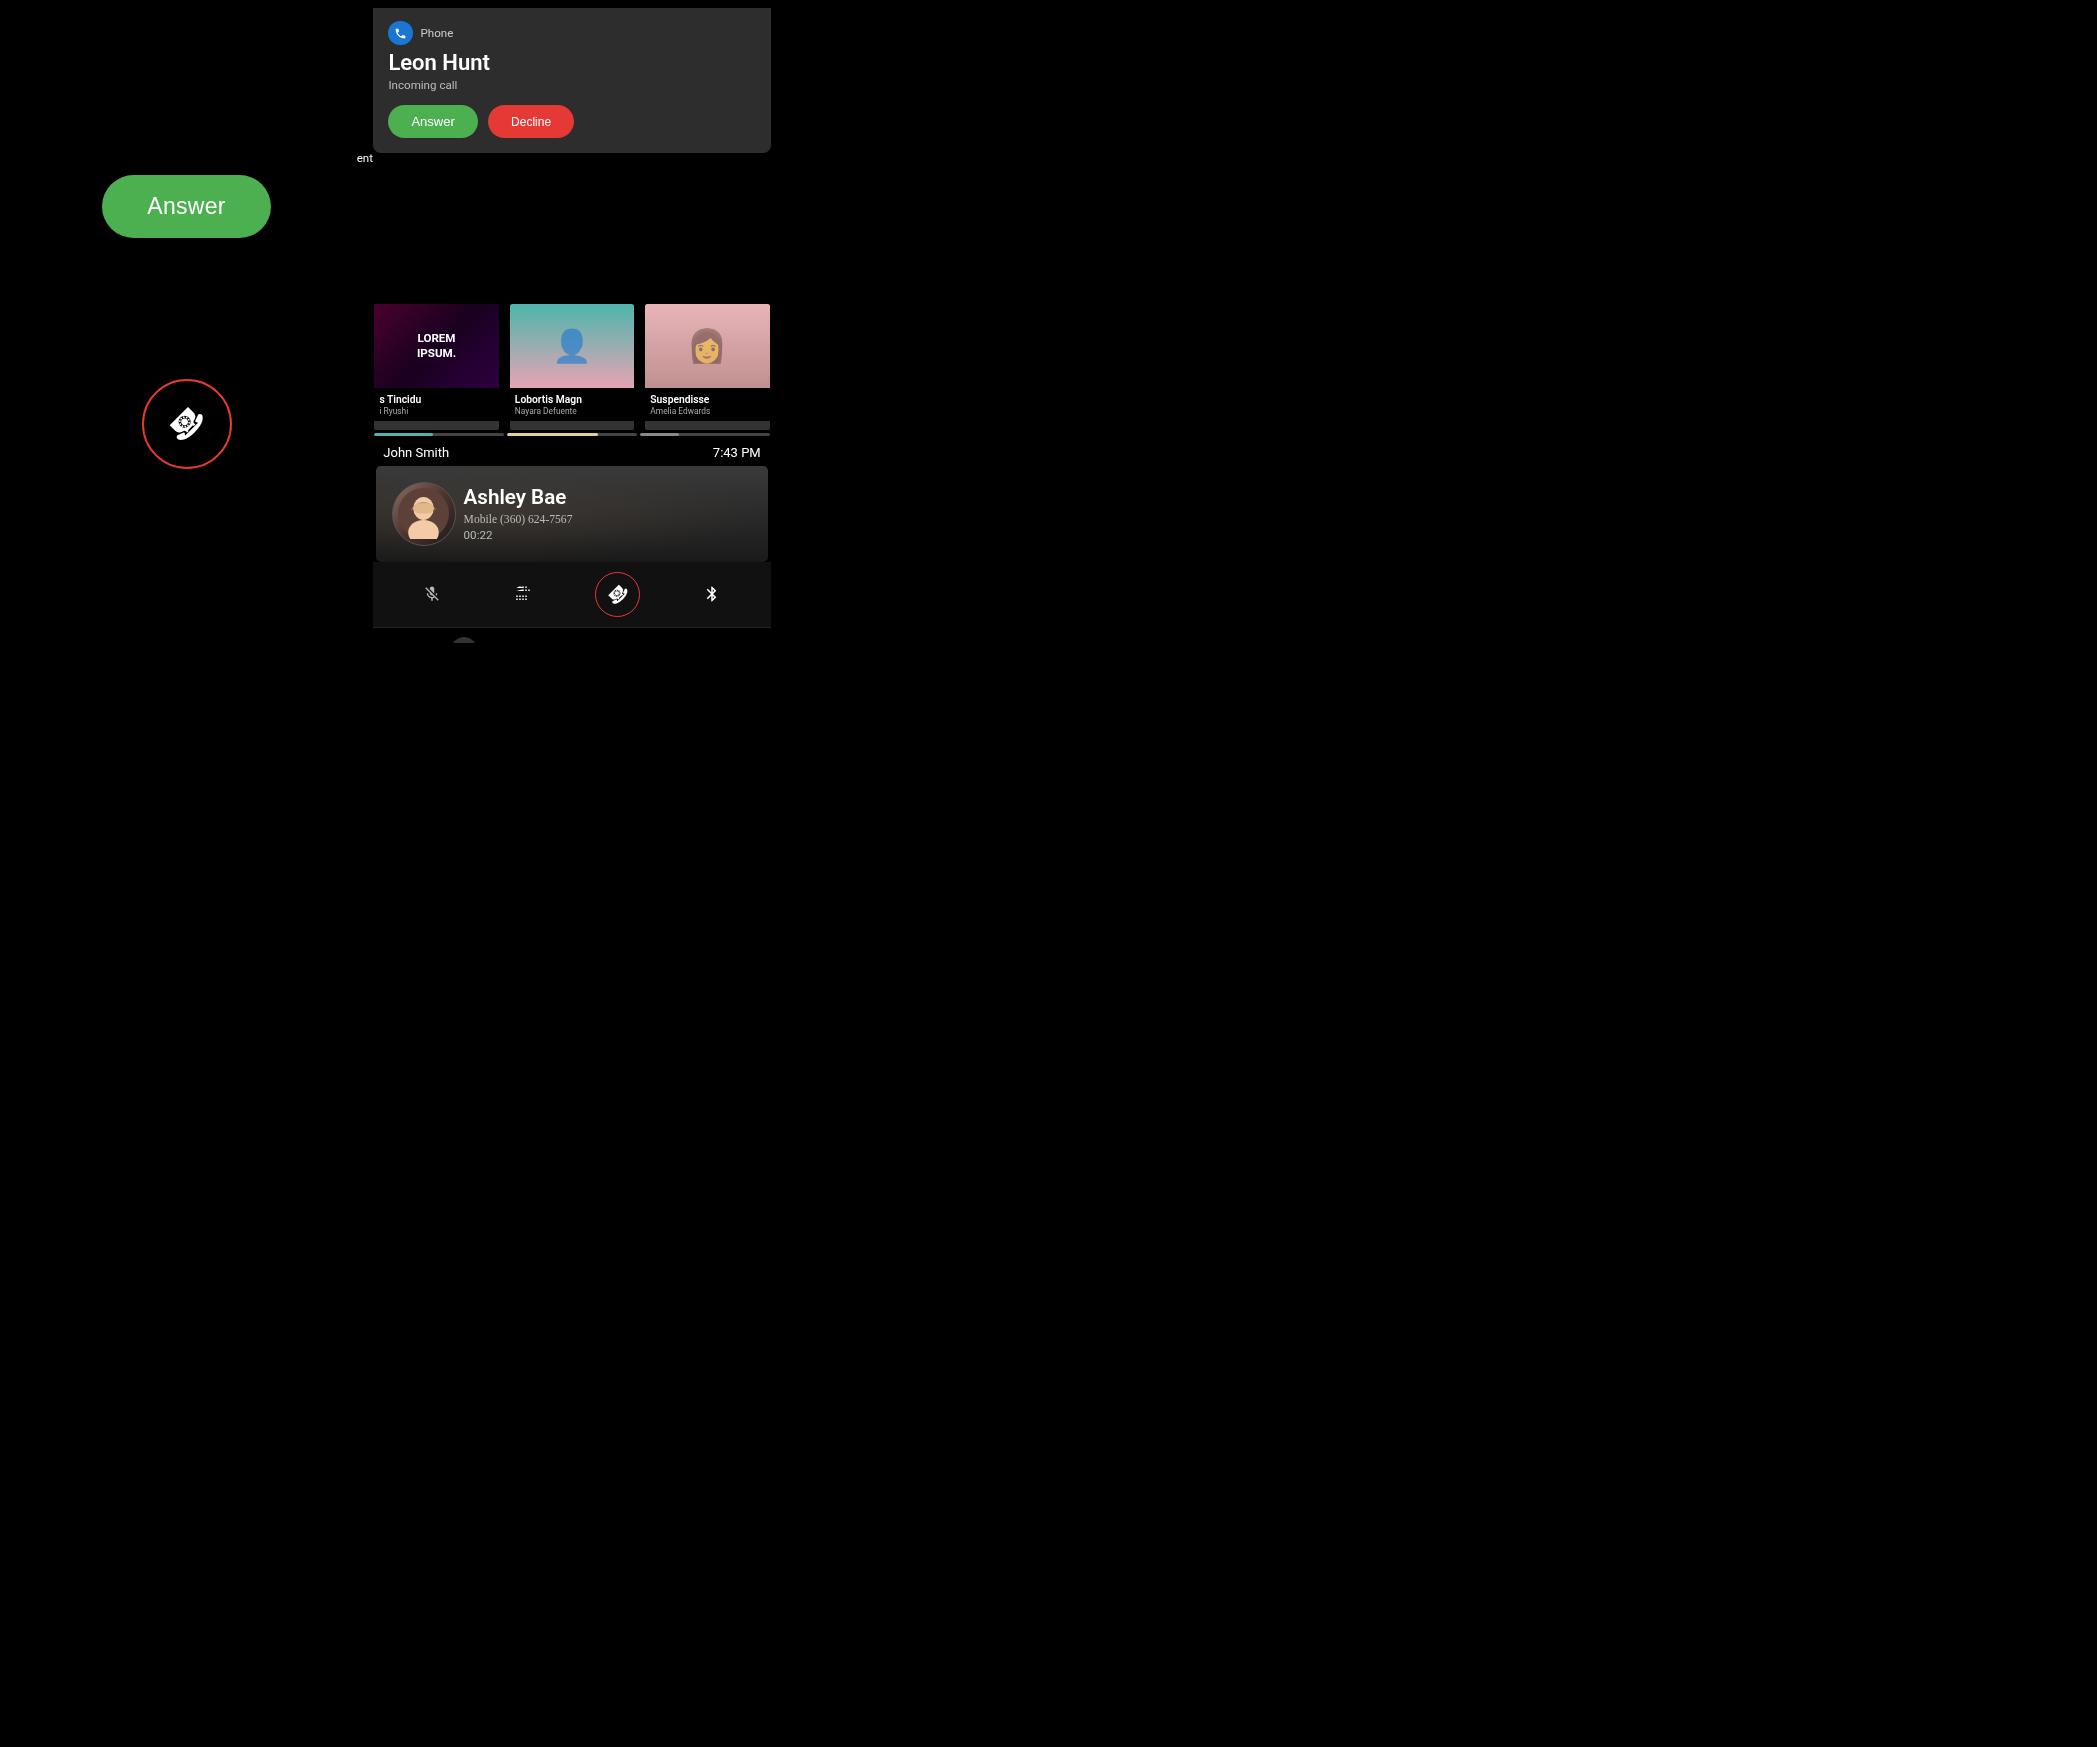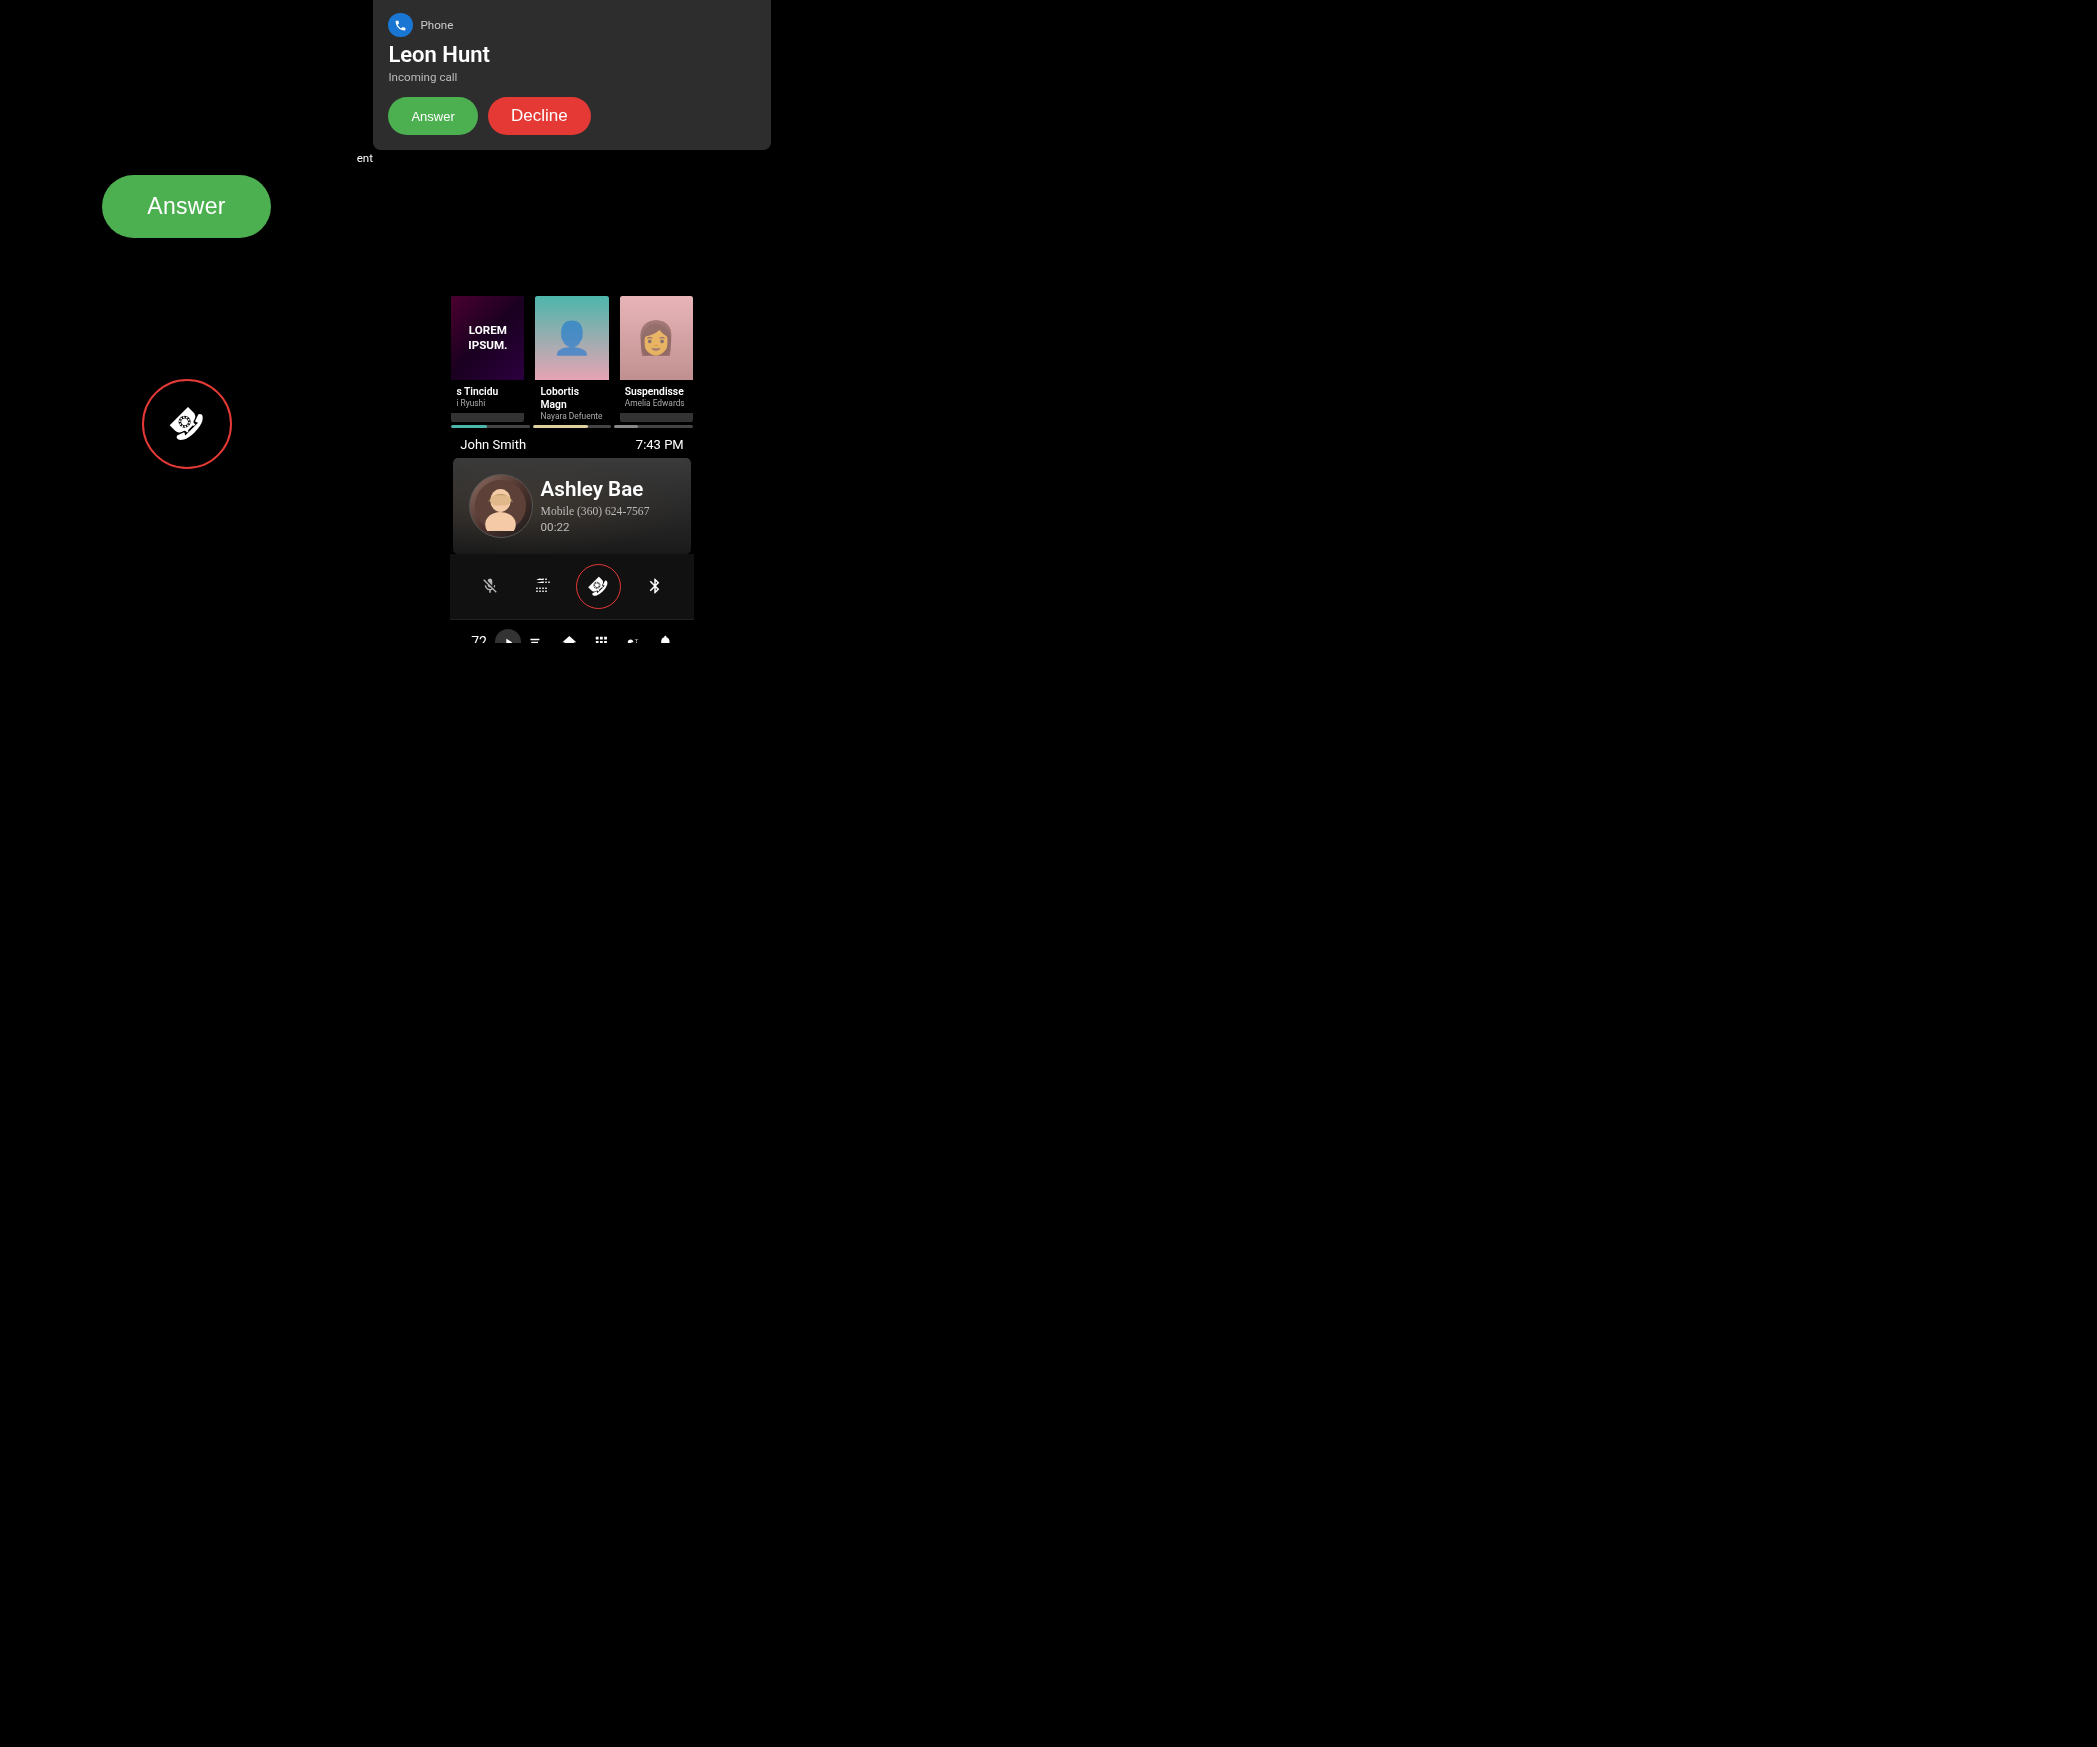--- a/index.html
+++ b/index.html
@@ -123,21 +123,21 @@
       font-weight: 500;
       cursor: pointer;
     }
 
     .btn-decline-notif {
       background: #e53935;
       color: #fff;
       border: none;
       border-radius: 19px;
       padding: 9px 23px;
-      font-size: 17px;
+      font-size: 12px;
       font-weight: 500;
       cursor: pointer;
     }
 
     
     .media-cards {
       display: flex;
       gap: 11px;
       margin-top: 148px;
       padding: 0 1.3px;
@@ -392,26 +392,25 @@
       color: rgba(255,255,255,0.6);
     }
 
     .woman-silhouette {
       font-size: 32px;
       color: rgba(255,255,255,0.5);
     }
 
     .right-content {
       position: absolute;
-      right: 0; top: 0;
+      right: 0; top: 8px;
       width: 398px;
       height: 643px;
       display: flex;
       flex-direction: column;
-      align-items: center;
     }
 
     .cards-and-player {
       margin-top: 148px;
       display: flex;
       flex-direction: column;
       flex: 1;
     }
   </style>
 </head>

